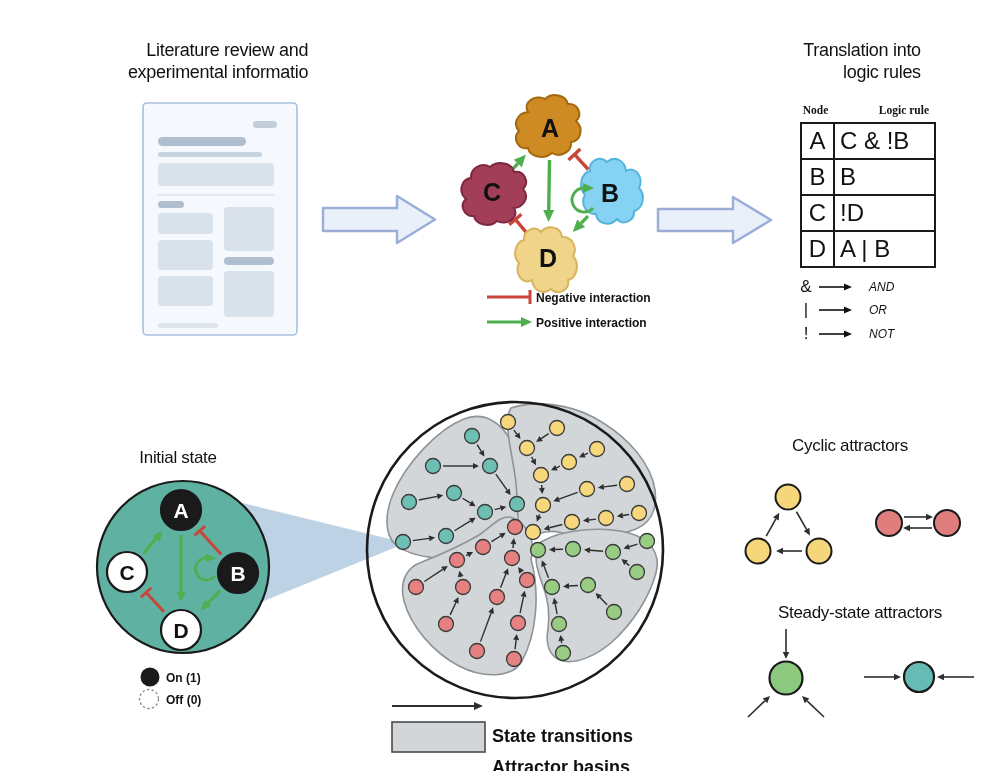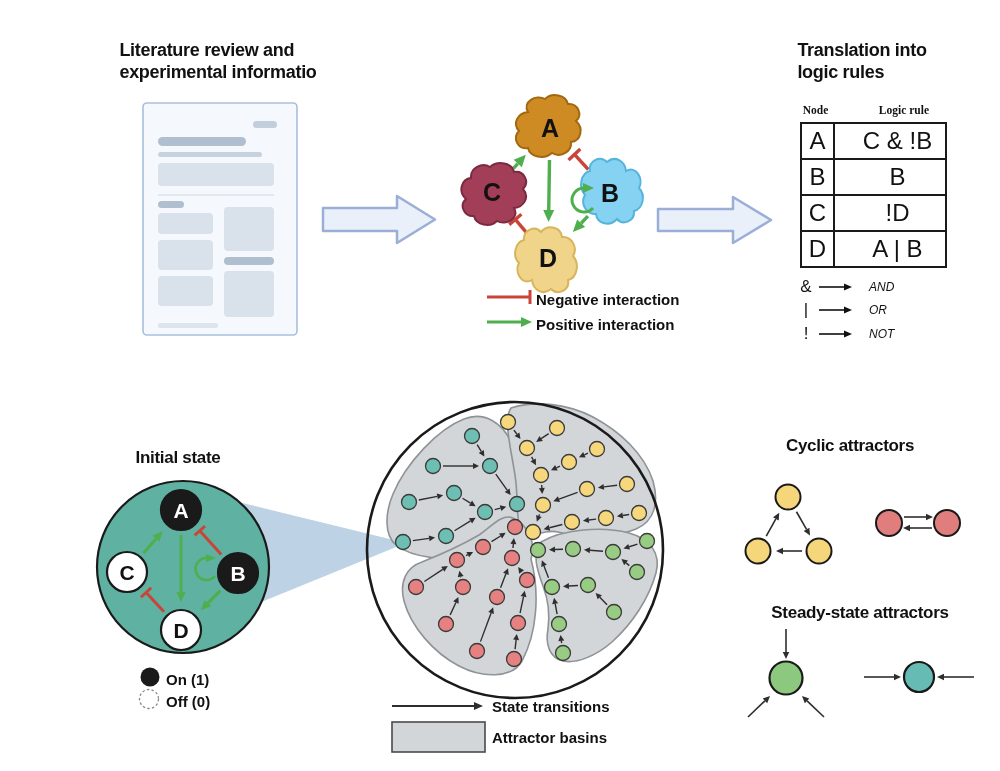--- a/index.html
+++ b/index.html
@@ -3,35 +3,35 @@
 <meta charset="utf-8">
 <style>
   html,body{margin:0;padding:0;}
   body{
     width:1000px;height:771px;position:relative;overflow:hidden;
     background:#ffffff;color:#111;
     font-family:"Liberation Sans","DejaVu Sans",sans-serif;
   }
   .sec-title{
     position:absolute;transform:translateX(-50%);
-    text-align:left;font-weight:bold;font-size:18px;line-height:1.22;
+    text-align:right;font-weight:normal;font-size:18px;line-height:1.22;
     letter-spacing:-0.3px;white-space:nowrap;
   }
   .sub-title{font-size:17px;}
   .lbl{position:absolute;font-weight:bold;white-space:nowrap;}
-  .lbl-11{font-size:15px;}
-  .lbl-15{font-size:15px;}
+  .lbl-11{font-size:12px;}
+  .lbl-15{font-size:18px;margin-top:28px;}
   #figure-svg{position:absolute;left:0;top:0;}
   #logic-table{position:absolute;left:800px;top:122px;border-collapse:collapse;background:#fff;}
   #logic-table td{
     border:2.5px solid #1a1a1a;height:32px;font-size:24px;line-height:1;
     font-weight:normal;color:#111;
   }
   #logic-table td.node-col{width:29px;min-width:29px;text-align:center;}
-  #logic-table td.rule-col{width:93px;min-width:93px;padding-left:16px;text-align:center;}
+  #logic-table td.rule-col{width:93px;min-width:93px;padding-left:5px;text-align:left;}
   #logic-headers{
     position:absolute;left:800px;top:104px;width:129px;display:flex;
     font-size:11.5px;font-weight:bold;font-family:Liberation Serif, serif;
   }
   #logic-headers .h-node{width:31px;text-align:center;}
   #logic-headers .h-rule{width:98px;text-align:right;}
   #symbol-legend{position:absolute;left:797px;top:275px;}
   #symbol-legend .sym-row{display:flex;align-items:center;height:23.5px;}
   #symbol-legend .sym{width:18px;text-align:center;font-size:17px;}
   #symbol-legend .meaning{font-size:12px;margin-left:16px;font-style:italic;}

